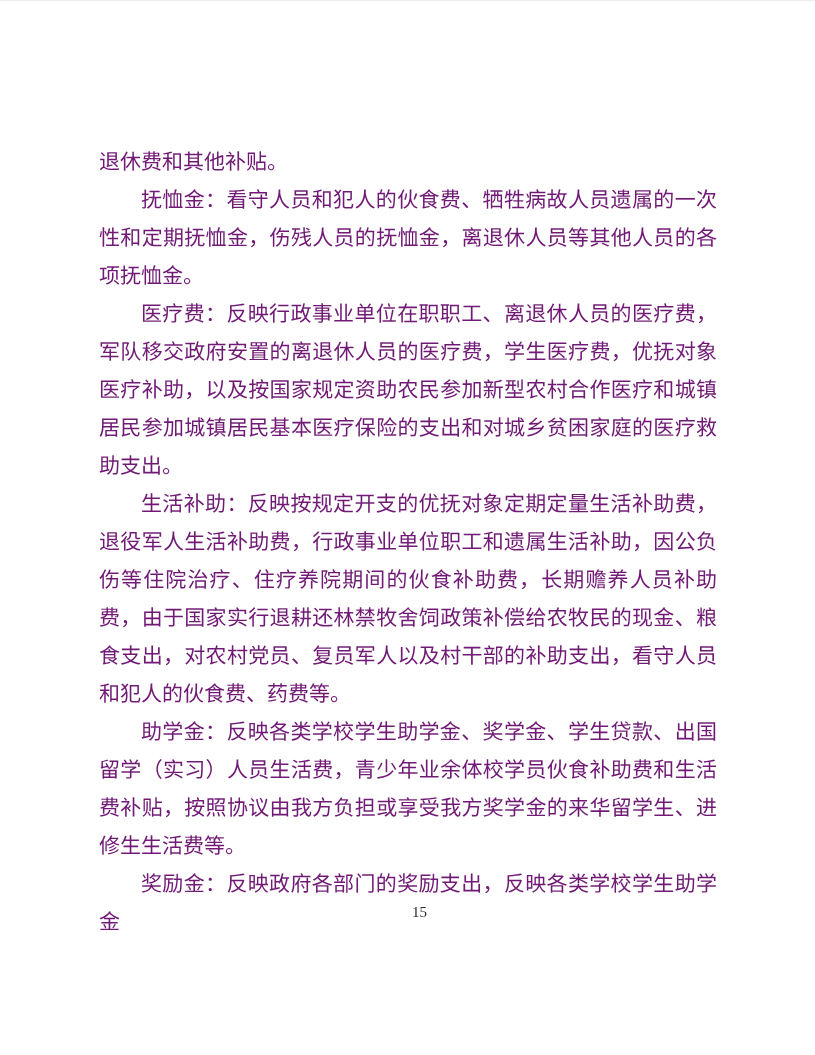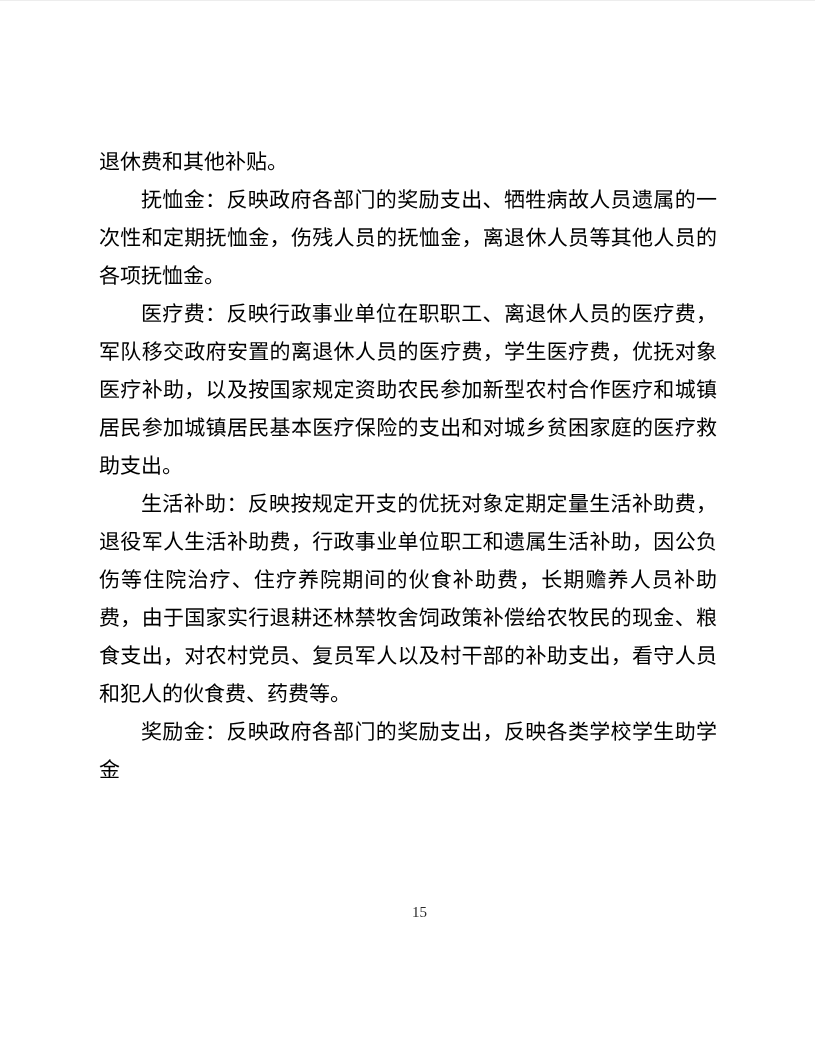--- a/index.html
+++ b/index.html
@@ -14,21 +14,21 @@
     background: #ffffff;
     border-top: 1px solid #ededed;
     overflow: hidden;
     font-family: "Liberation Serif", "DejaVu Serif", serif;
   }
   .text-block {
     position: absolute;
     left: 99px;
     top: 142px;
     width: 618px;
-    color: #000000;
+    color: #701a75;
     font-size: 21px;
     line-height: 38px;
     text-align: justify;
     text-justify: inter-ideograph;
   }
   p.para {
     margin: 0;
     padding: 0;
     text-indent: 0;
   }
@@ -45,19 +45,20 @@
     color: #2a2a2a;
     font-family: "Liberation Serif", "DejaVu Serif", serif;
   }
 </style>
 </head>
 <body>
 
 <div class="page">
   <div class="text-block">
     <p class="para">退休费和其他补贴。</p>
-    <p class="para indent">抚恤金：反映政府各部门的奖励支出、牺牲病故人员遗属的一次性和定期抚恤金，伤残人员的抚恤金，离退休人员等其他人员的各项抚恤金。</p>
+    <p class="para indent">抚恤金：看守人员和犯人的伙食费、牺牲病故人员遗属的一次性和定期抚恤金，伤残人员的抚恤金，离退休人员等其他人员的各项抚恤金。</p>
     <p class="para indent">医疗费：反映行政事业单位在职职工、离退休人员的医疗费，军队移交政府安置的离退休人员的医疗费，学生医疗费，优抚对象医疗补助，以及按国家规定资助农民参加新型农村合作医疗和城镇居民参加城镇居民基本医疗保险的支出和对城乡贫困家庭的医疗救助支出。</p>
     <p class="para indent">生活补助：反映按规定开支的优抚对象定期定量生活补助费，退役军人生活补助费，行政事业单位职工和遗属生活补助，因公负伤等住院治疗、住疗养院期间的伙食补助费，长期赡养人员补助费，由于国家实行退耕还林禁牧舍饲政策补偿给农牧民的现金、粮食支出，对农村党员、复员军人以及村干部的补助支出，看守人员和犯人的伙食费、药费等。</p>
+    <p class="para indent">助学金：反映各类学校学生助学金、奖学金、学生贷款、出国留学（实习）人员生活费，青少年业余体校学员伙食补助费和生活费补贴，按照协议由我方负担或享受我方奖学金的来华留学生、进修生生活费等。</p>
     <p class="para indent">奖励金：反映政府各部门的奖励支出，反映各类学校学生助学金</p>
   </div>
   <div class="page-number">15</div>
 </div>
 
 </body></html>

